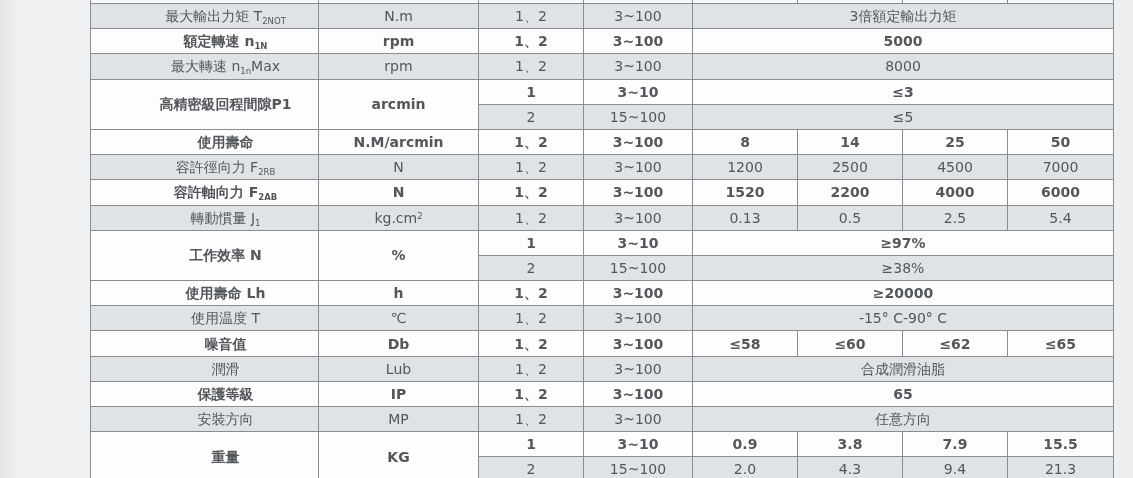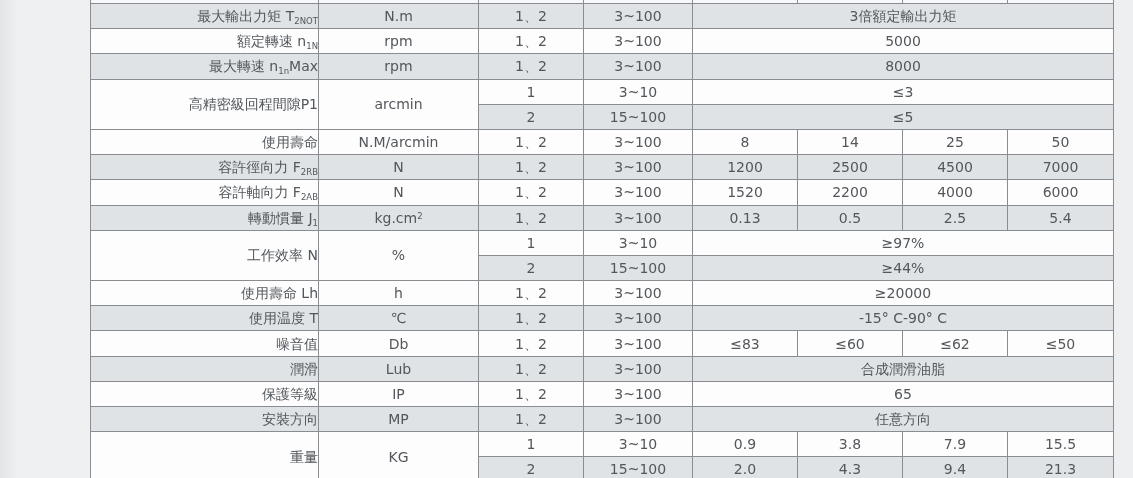--- a/index.html
+++ b/index.html
@@ -27,23 +27,23 @@
   td {
     border: 1.3px solid #898d91;
     text-align: center;
     vertical-align: middle;
     padding: 0;
     height: 24.2px;
     line-height: 1;
     white-space: nowrap;
     overflow: hidden;
   }
-  td.left { text-align: right; padding-left: 42px; }
+  td.left { text-align: center; padding-left: 42px; }
   tr.gray  td { background: #dfe3e6; }
-  tr.white td { background: #fdfdfe; }
+  tr.white td { background: #fdfdfe; font-weight: bold; }
   
   tr.sliver td { height: 3px; border-top: none; background: #f7f8f9; }
   .sub { font-size: 8.5px; position: relative; top: 3px; }
   .sup { font-size: 8.5px; position: relative; top: -4px; }
 </style>
 </head>
 <body>
 
 <div class="page">
   <table class="spec-table" id="spec-table">
@@ -144,45 +144,45 @@
         <tr class="white">
           <td rowspan="2" class="left"><span>工作效率 N</span></td>
           <td rowspan="2"><span>%</span></td>
           <td><span>1</span></td>
           <td><span>3~10</span></td>
           <td colspan="4"><span>≥97%</span></td>
         </tr>
         <tr class="gray">
           <td><span>2</span></td>
           <td><span>15~100</span></td>
-          <td colspan="4"><span>≥44%</span></td>
+          <td colspan="4"><span>≥38%</span></td>
         </tr>
         <tr class="white">
           <td class="left"><span>使用壽命 Lh</span></td>
           <td><span>h</span></td>
           <td><span>1、2</span></td>
           <td><span>3~100</span></td>
           <td colspan="4"><span>≥20000</span></td>
         </tr>
         <tr class="gray">
           <td class="left"><span>使用温度 T</span></td>
           <td><span>℃</span></td>
           <td><span>1、2</span></td>
           <td><span>3~100</span></td>
           <td colspan="4"><span>-15° C-90° C</span></td>
         </tr>
         <tr class="white">
           <td class="left"><span>噪音值</span></td>
           <td><span>Db</span></td>
           <td><span>1、2</span></td>
           <td><span>3~100</span></td>
-          <td><span>≤83</span></td>
+          <td><span>≤58</span></td>
           <td><span>≤60</span></td>
           <td><span>≤62</span></td>
-          <td><span>≤50</span></td>
+          <td><span>≤65</span></td>
         </tr>
         <tr class="gray">
           <td class="left"><span>潤滑</span></td>
           <td><span>Lub</span></td>
           <td><span>1、2</span></td>
           <td><span>3~100</span></td>
           <td colspan="4"><span>合成潤滑油脂</span></td>
         </tr>
         <tr class="white">
           <td class="left"><span>保護等級</span></td>

